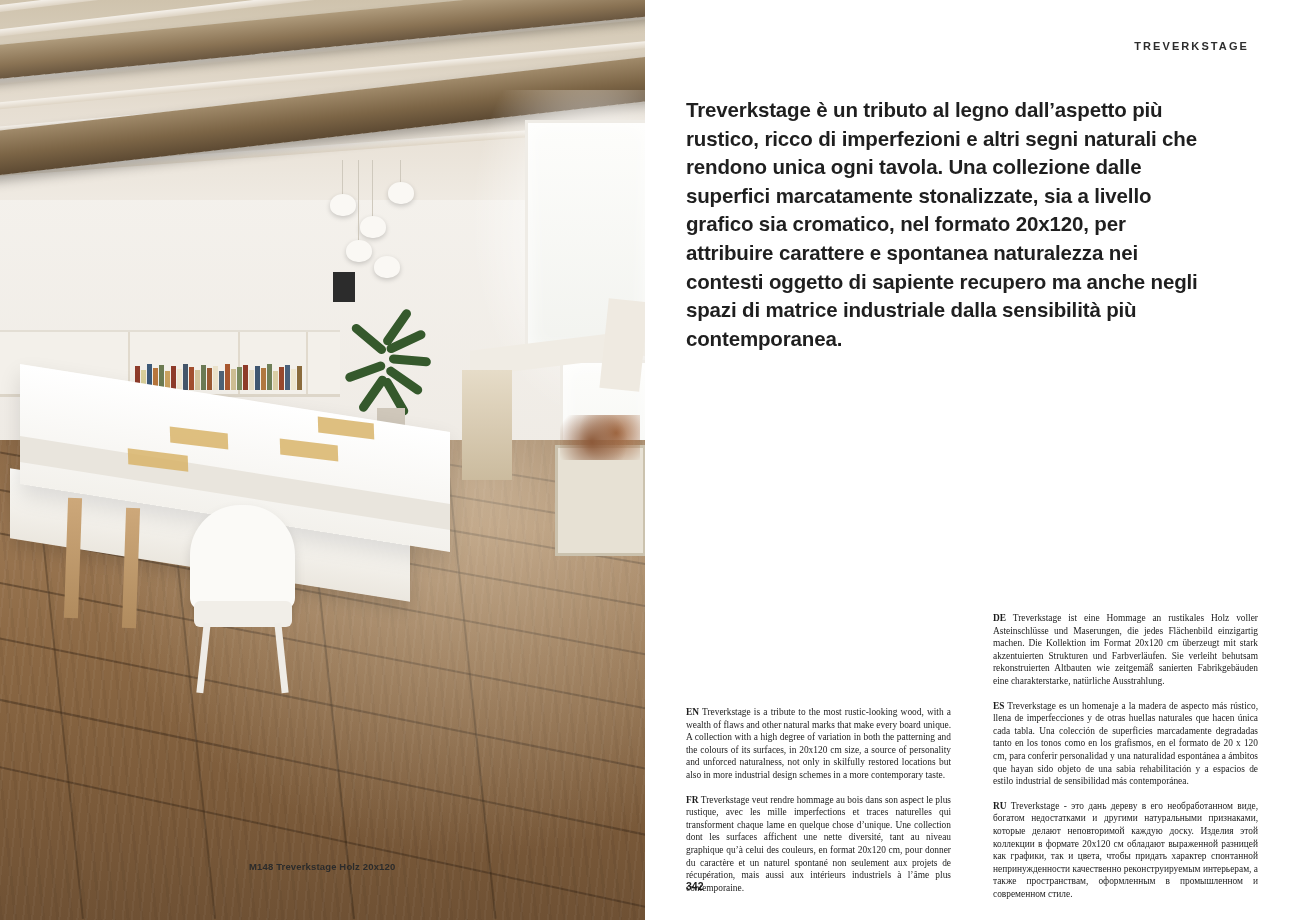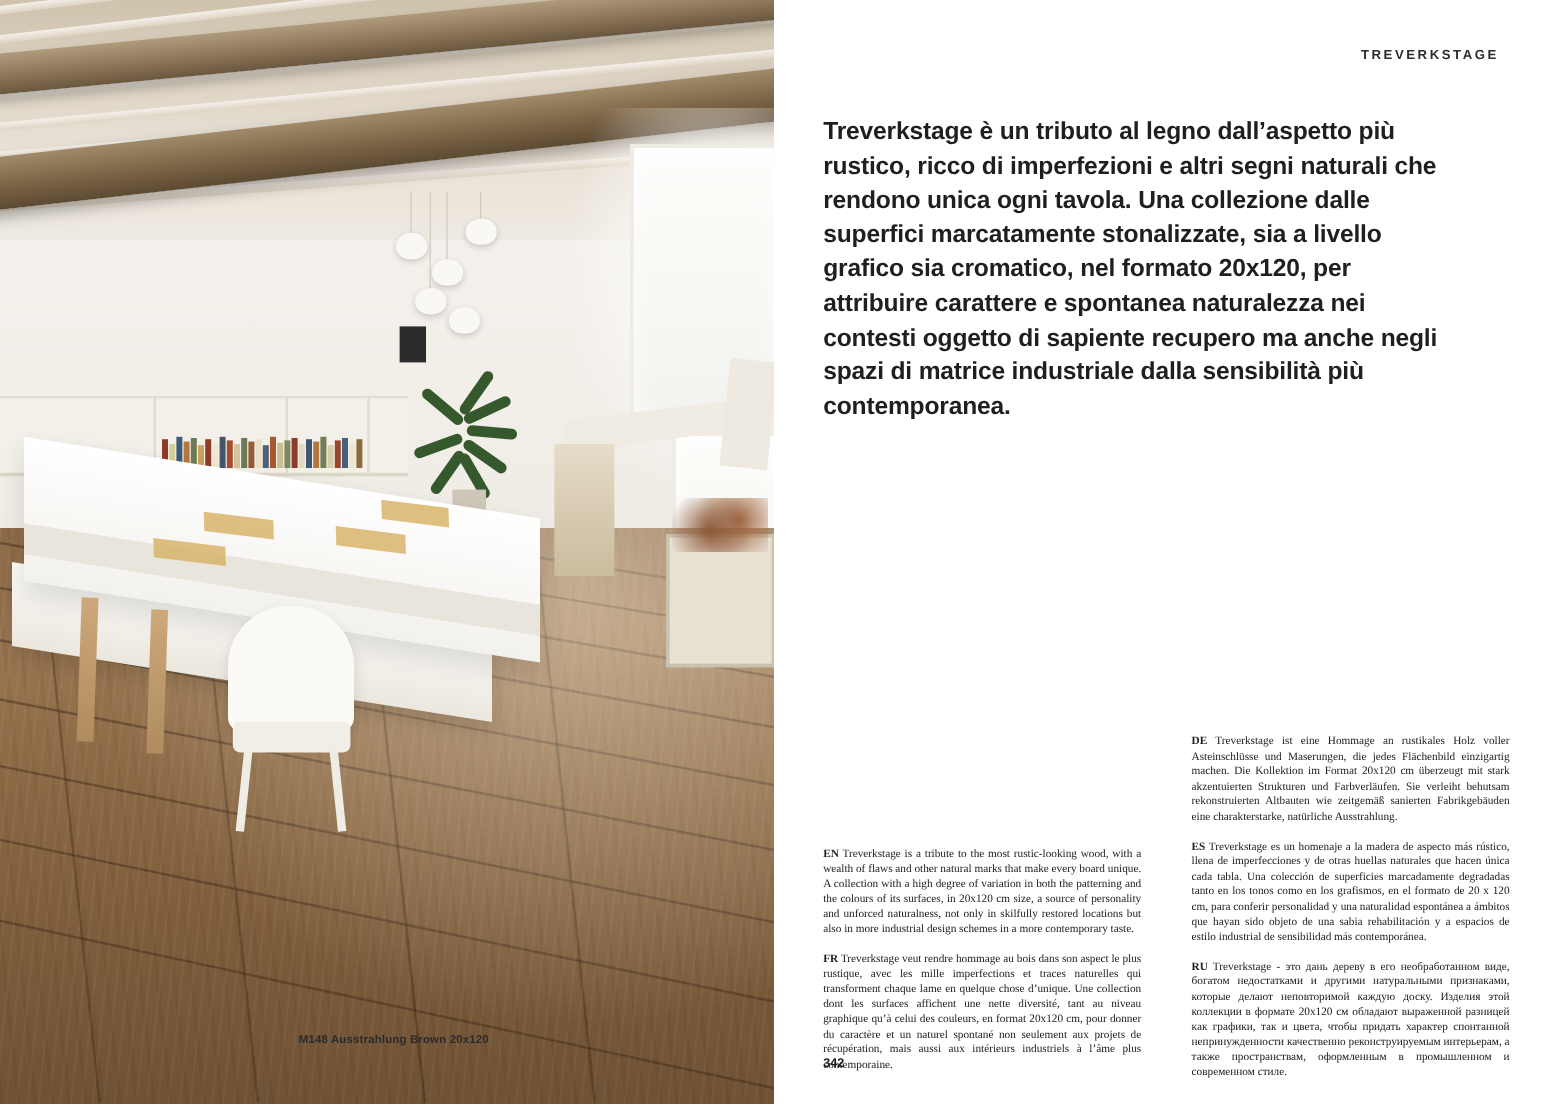--- a/index.html
+++ b/index.html
@@ -428,21 +428,21 @@
         <div class="chair-back"></div>
         <div class="chair-seat"></div>
         <div class="chair-leg" style="left:10px; transform:rotate(6deg);"></div>
         <div class="chair-leg" style="left:88px; transform:rotate(-6deg);"></div>
       </div>
 
       <div class="stool"></div>
       <div class="crate"></div>
       <div class="flowers"></div>
 
-      <div class="photo-caption">M148 Ausstrahlung Brown 20x120</div>
+      <div class="photo-caption">M148 Treverkstage Holz 20x120</div>
     </div>
   </div>
 
   <div class="page-right">
 
     <div class="running-head">TREVERKSTAGE</div>
 
     <div class="lead">Treverkstage è un tributo al legno dall’aspetto più rustico, ricco di imperfezioni e altri segni naturali che rendono unica ogni tavola. Una collezione dalle superfici marcatamente stonalizzate, sia a livello grafico sia cromatico, nel formato 20x120, per attribuire carattere e spontanea naturalezza nei contesti oggetto di sapiente recupero ma anche negli spazi di matrice industriale dalla sensibilità più contemporanea.</div>
 
     <div class="cols">

